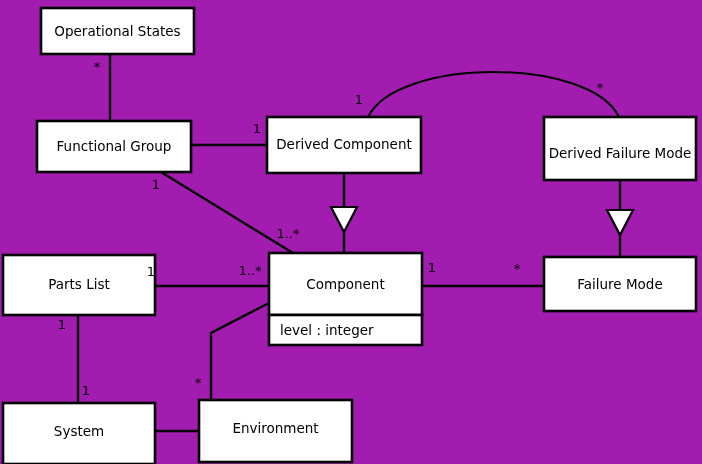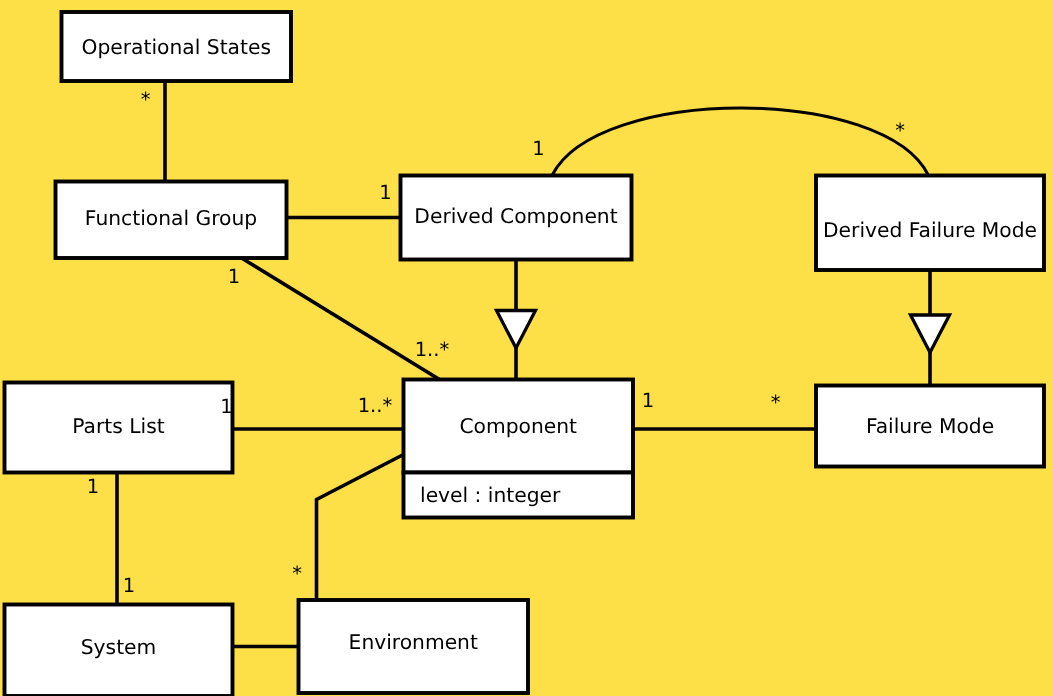--- a/index.html
+++ b/index.html
@@ -4,21 +4,21 @@
 <style>
   html, body {
     margin: 0;
     padding: 0;
     background: #ffffff;
   }
   #canvas {
     position: relative;
     width: 702px;
     height: 464px;
-    background: #fde047;
+    background: #a21caf;
     overflow: hidden;
     font-family: "DejaVu Sans", sans-serif;
   }
   #diagram-svg {
     position: absolute;
     left: 0;
     top: 0;
     width: 702px;
     height: 464px;
   }

